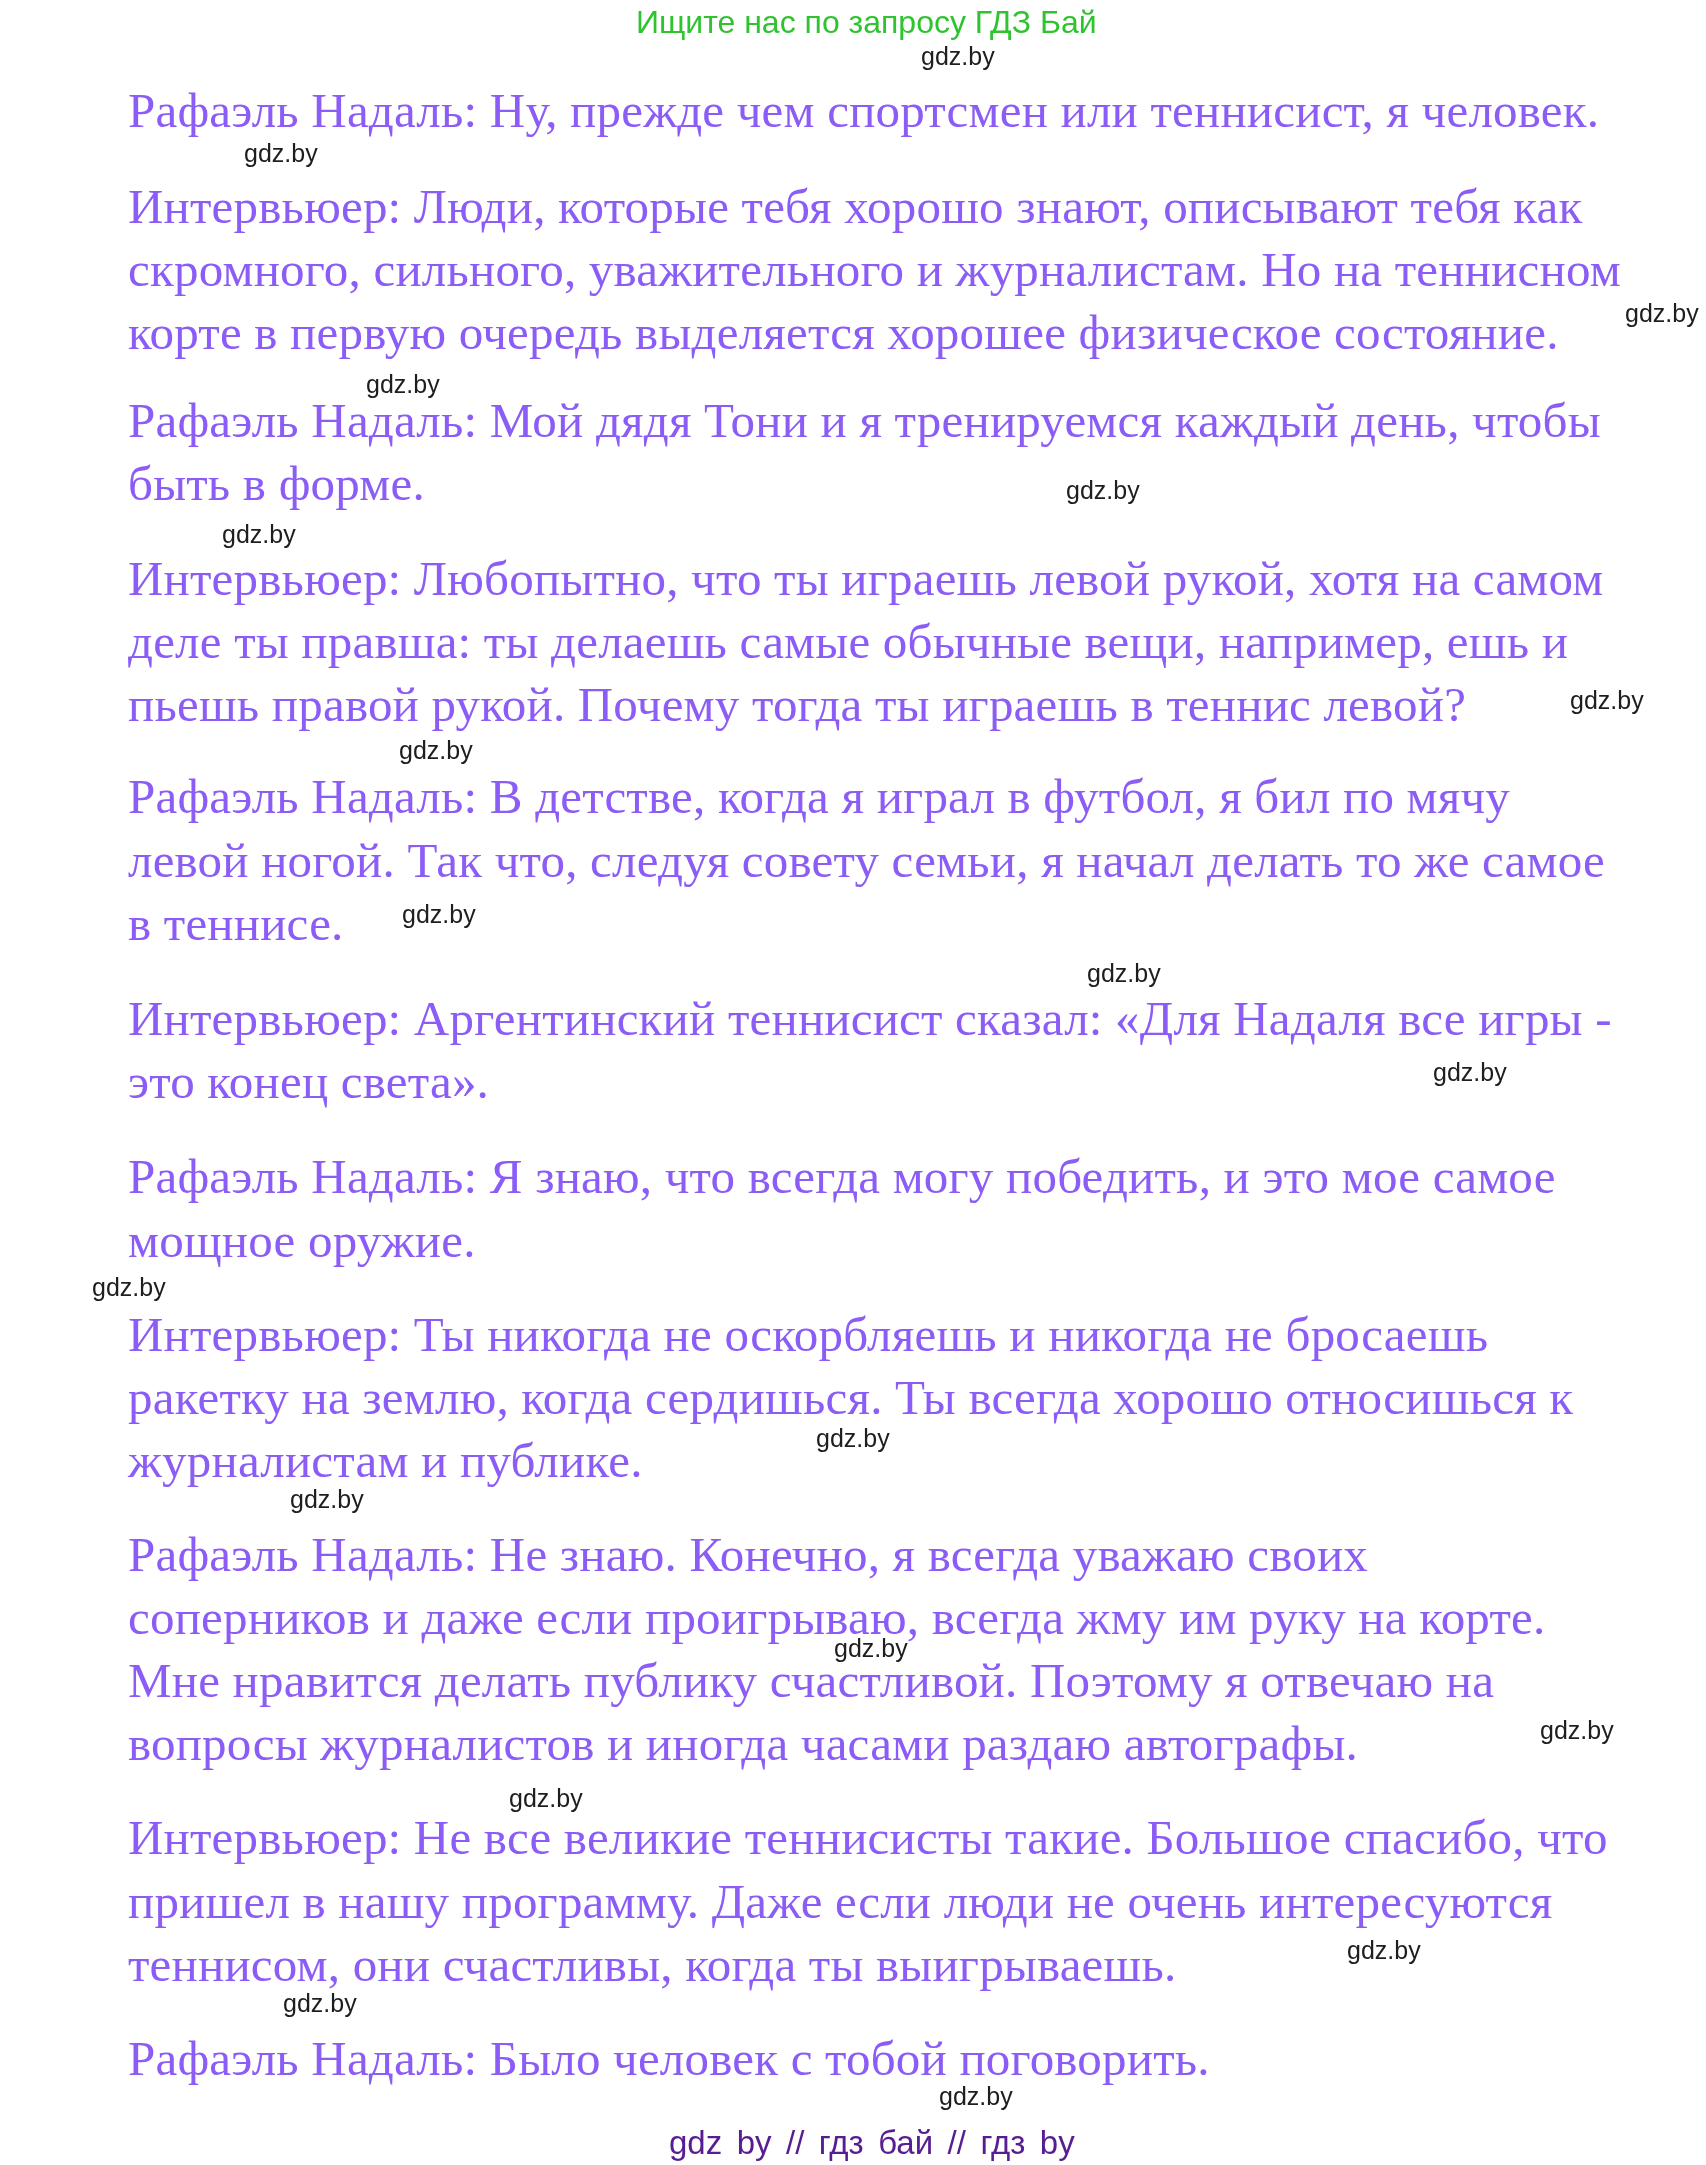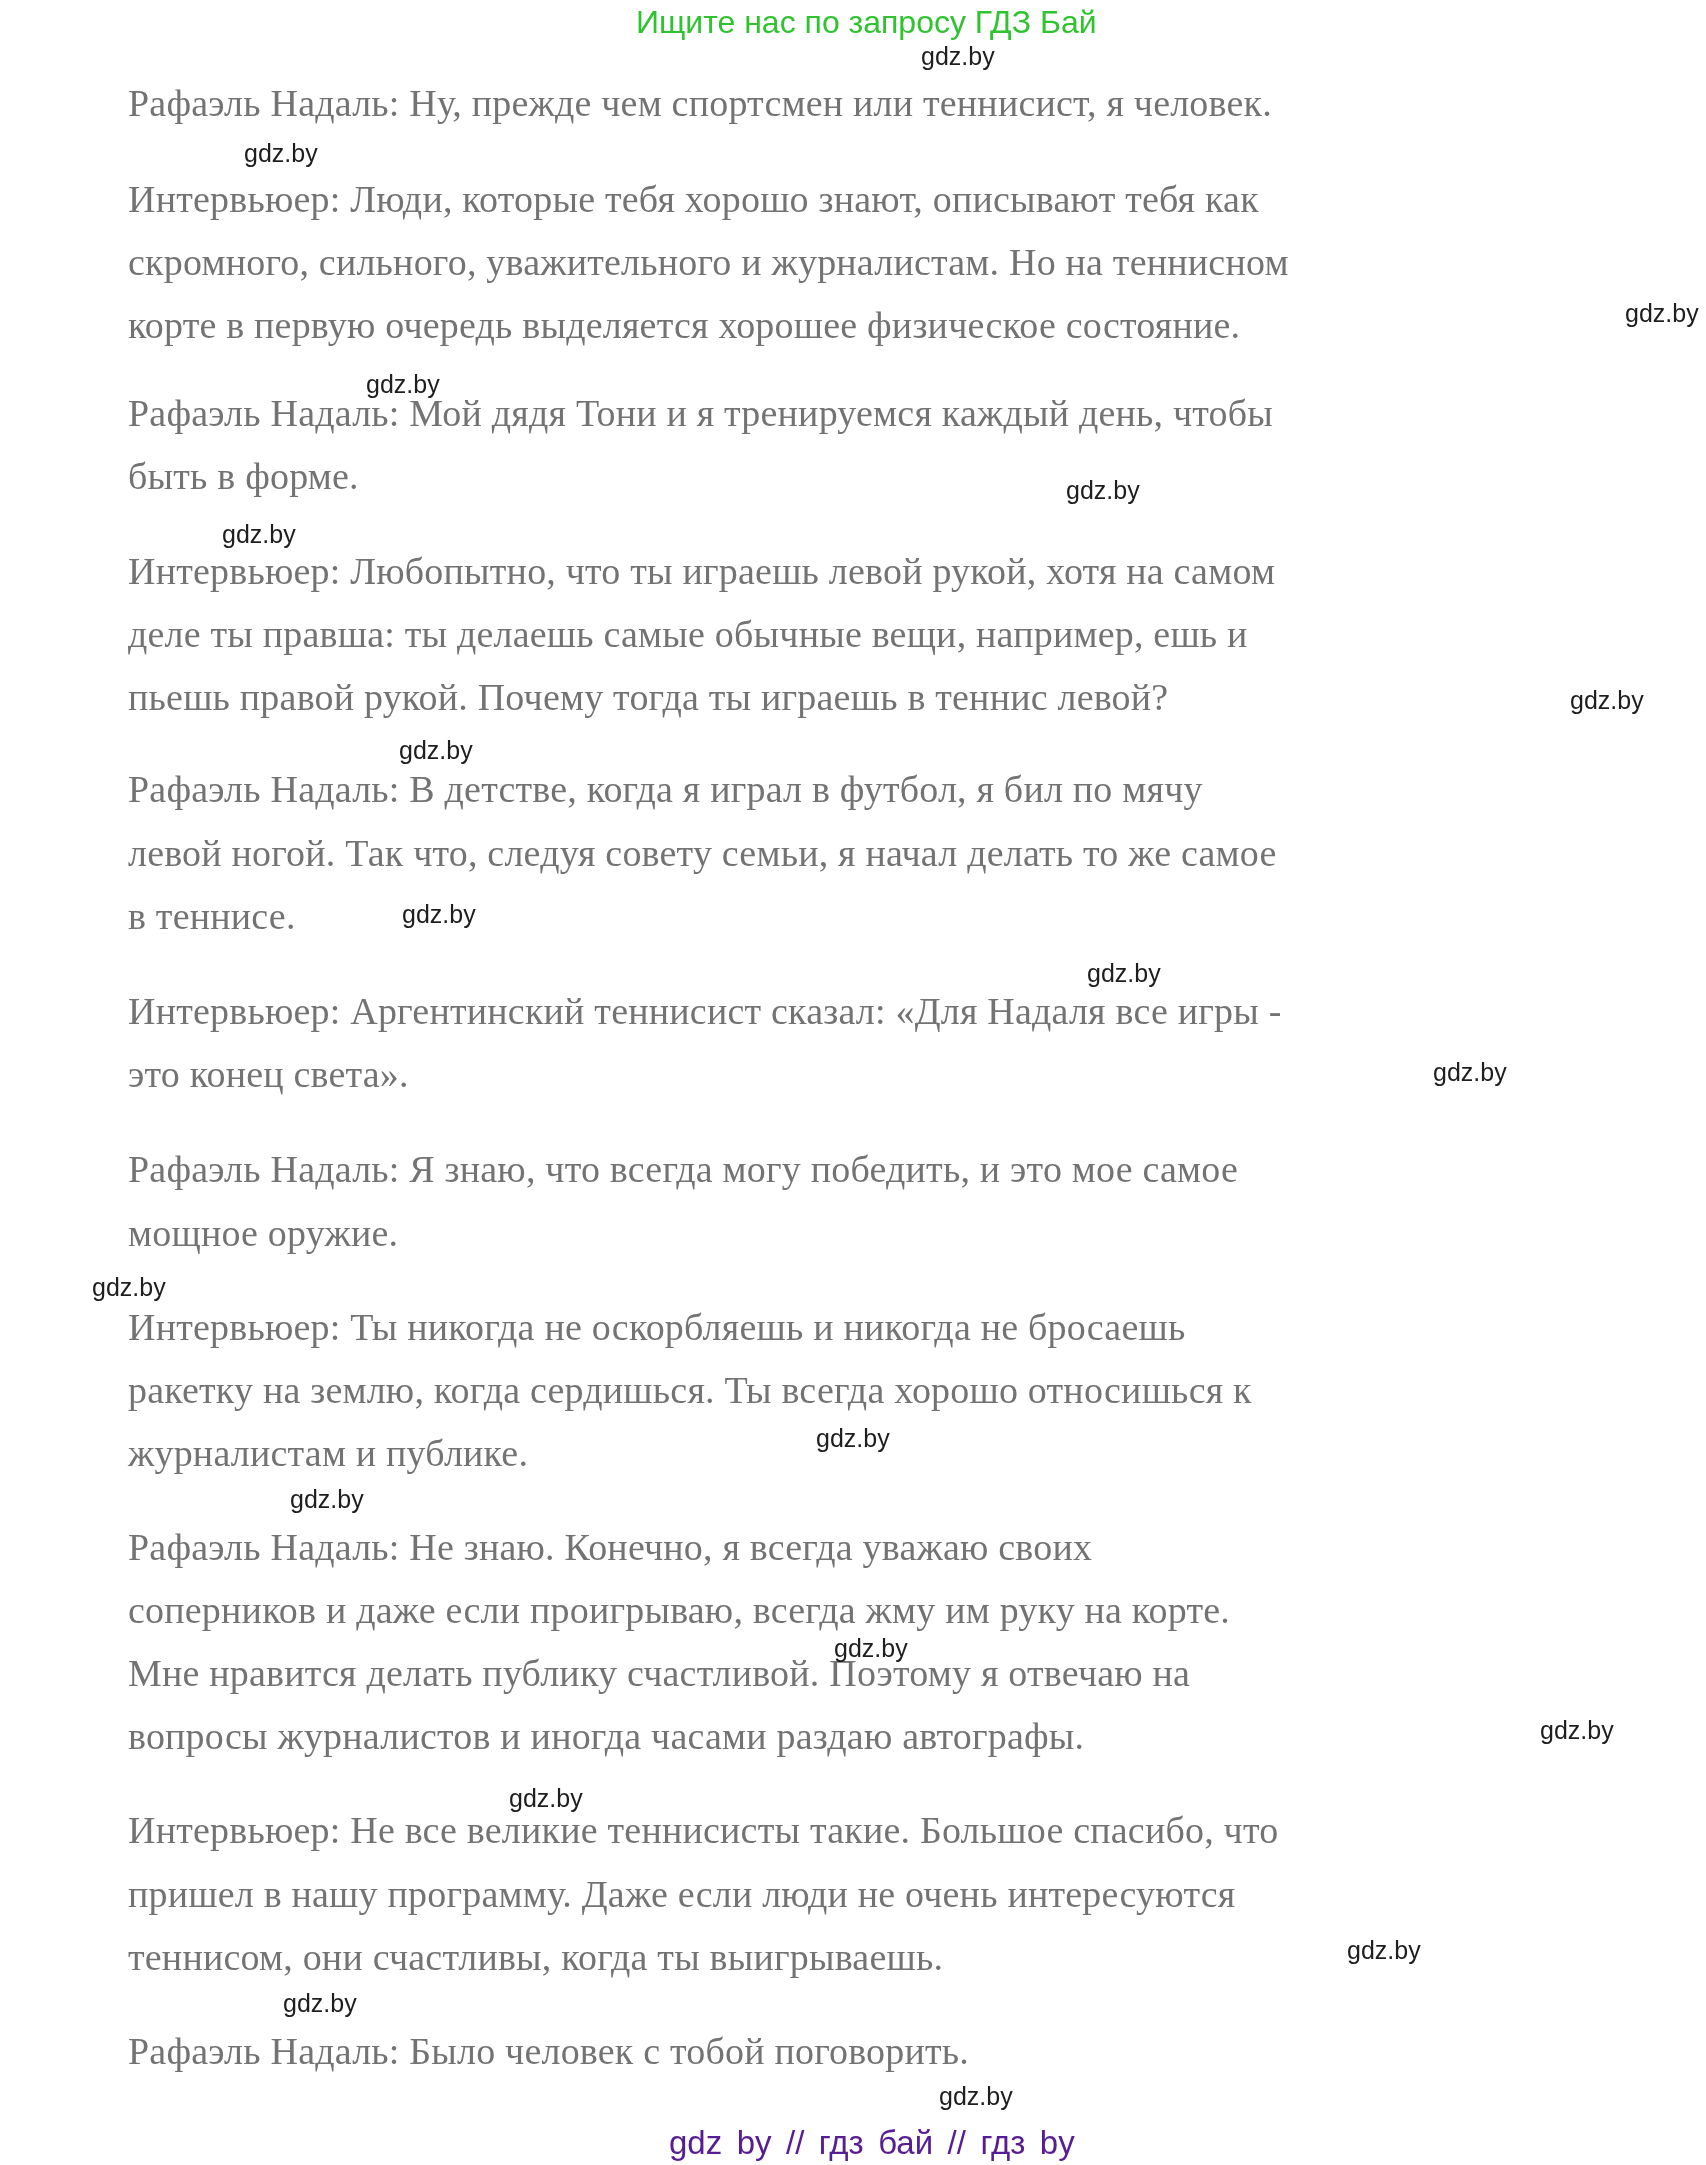--- a/index.html
+++ b/index.html
@@ -7,23 +7,23 @@
     position:relative;
     width:1706px;
     height:2166px;
     background:#ffffff;
     overflow:hidden;
     font-family:"Liberation Serif", serif;
   }
   .tl{
     position:absolute;
     left:128px;
-    font-size:38px;
+    font-size:49px;
     line-height:1.25;
-    color:#737373;
+    color:#8b5cf6;
     white-space:nowrap;
     letter-spacing:0.2px;
   }
   .wm{
     position:absolute;
     font-family:"Liberation Sans", sans-serif;
     font-size:25px;
     color:#1e1e1e;
     white-space:nowrap;
     text-align:right;

